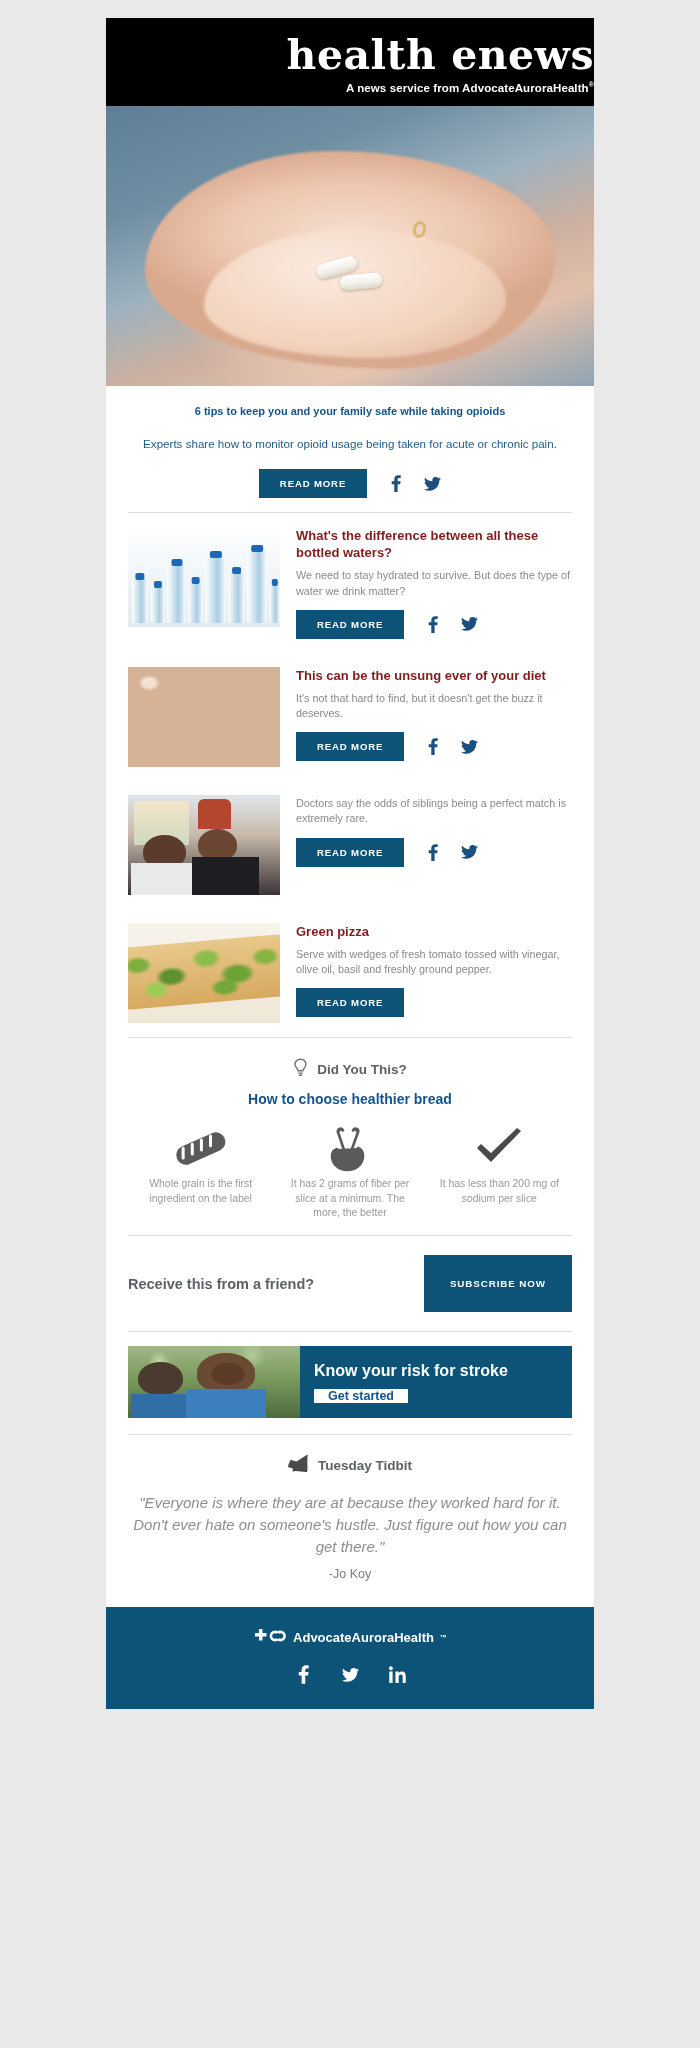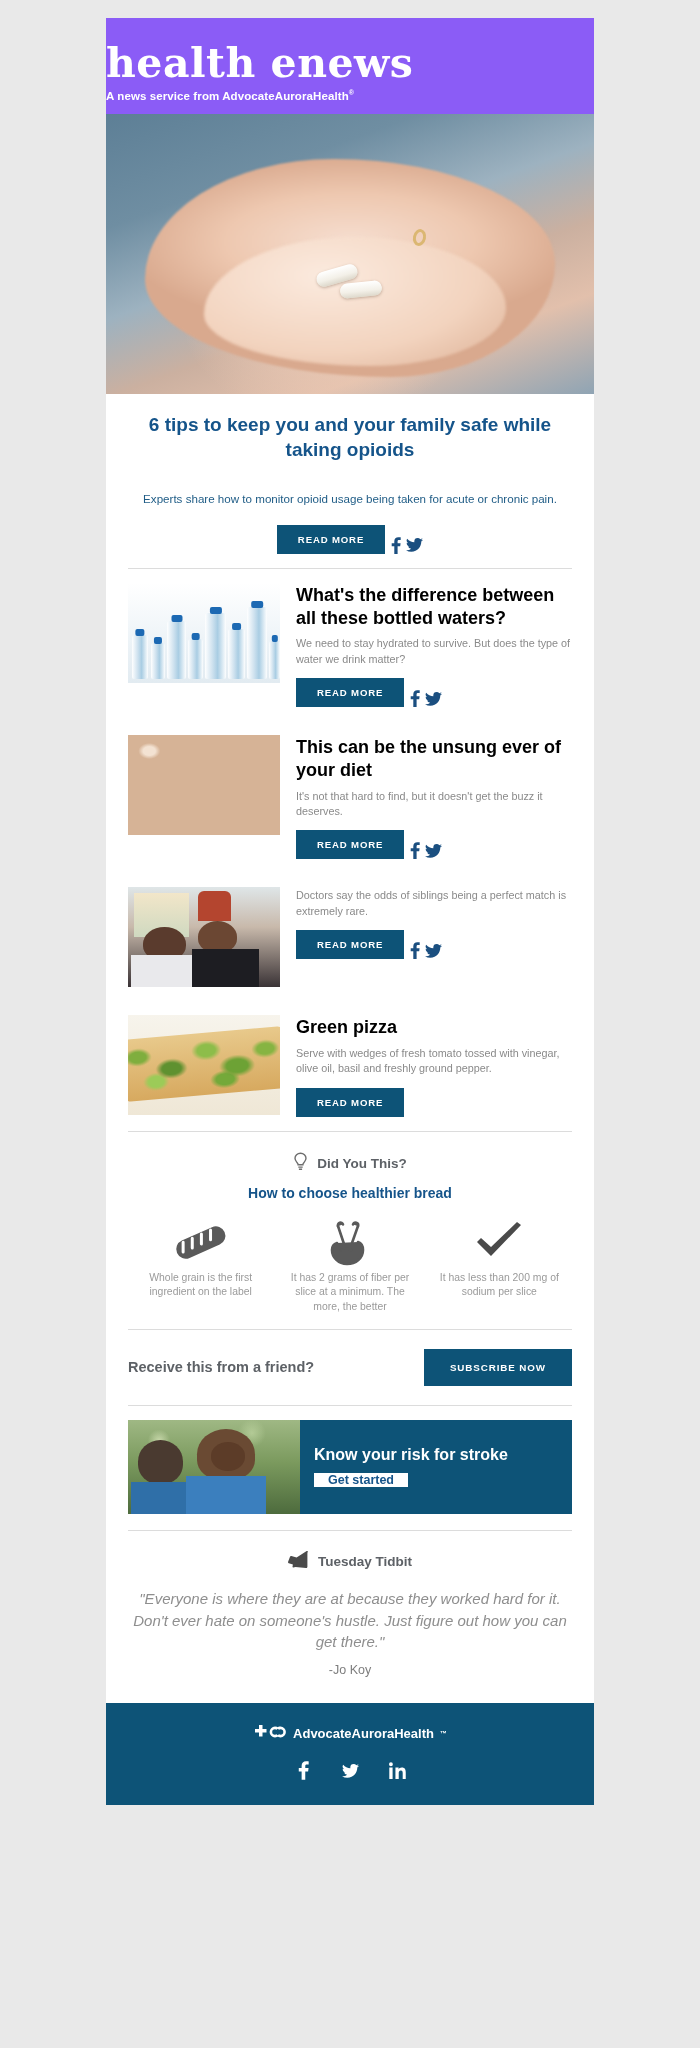--- a/index.html
+++ b/index.html
@@ -19,23 +19,23 @@
 
   .email {
     width: 488px;
     margin: 0 auto;
     background: #ffffff;
     padding-bottom: 0;
   }
 
   
   .masthead {
-    background: #8b5cf6;
-    text-align: left;
-    padding: 24px 0 12px 0;
+    background: #000000;
+    text-align: right;
+    padding: 16px 0 12px 0;
   }
   .masthead-title {
     font-family: "DejaVu Serif", serif;
     color: #ffffff;
     font-size: 41px;
     font-weight: 700;
     letter-spacing: 0.5px;
     line-height: 1.05;
   }
   .masthead-sub {
@@ -96,33 +96,33 @@
     border: 3px solid #d8b469;
     border-radius: 50%;
     transform: rotate(12deg);
     opacity: .9;
   }
 
   
   .feature { padding: 18px 22px 14px 22px; text-align: center; }
   .feature-title {
     color: #15548a;
-    font-size: 19px;
+    font-size: 11px;
     font-weight: 700;
     line-height: 1.34;
-    margin-bottom: 28px;
+    margin-bottom: 17px;
   }
   .feature-desc {
     color: #1f5c86;
     font-size: 11.6px;
     line-height: 1.45;
     margin-bottom: 17px;
   }
 
-  .cta-row { display: flex; align-items: flex-end; justify-content: center; gap: 2px; }
+  .cta-row { display: flex; align-items: center; justify-content: center; gap: 20px; }
   .cta-row.left { justify-content: flex-start; }
 
   .btn-read {
     display: inline-block;
     background: #0d5377;
     color: #ffffff;
     font-size: 9.6px;
     font-weight: 700;
     letter-spacing: 0.85px;
     padding: 9px 21px;
@@ -144,22 +144,22 @@
     display: flex;
     gap: 16px;
     padding: 14px 0 14px 0;
   }
   .art-thumb {
     width: 152px; min-width: 152px; height: 100px;
     overflow: hidden; position: relative; background: #cfd6da;
   }
   .art-body { flex: 1; padding-top: 1px; }
   .art-title {
-    color: #000000;
-    font-size: 18px;
+    color: #7f1d1d;
+    font-size: 13px;
     font-weight: 700;
     line-height: 1.3;
     margin-bottom: 6px;
   }
   .art-desc {
     color: #8a8a8a;
     font-size: 10.8px;
     line-height: 1.42;
     margin-bottom: 11px;
   }
@@ -237,26 +237,26 @@
 
   
   .subscribe {
     display: flex; align-items: center; justify-content: space-between;
     padding: 19px 22px; gap: 19px;
   }
   .sub-text { color: #5d6166; font-size: 14.5px; font-weight: 700; }
   .btn-subscribe {
     background: #0d5377; color: #ffffff;
     font-size: 9.8px; font-weight: 700; letter-spacing: 0.9px;
-    padding: 13px 26px; white-space: nowrap;
+    padding: 23px 26px; white-space: nowrap;
   }
 
   
   .promo-wrap { padding: 14px 22px 16px 22px; }
-  .promo { display: flex; height: 94px; }
+  .promo { display: flex; height: 72px; }
   .promo-img { width: 172px; min-width: 172px; position: relative; overflow: hidden; background:#6e8858; }
   .promo-img .sky { position:absolute; inset:0; background:linear-gradient(180deg,#9fb884 0%, #7b9a5e 45%, #4d6b3d 100%);}
   .promo-img .blur { position:absolute; inset:0; background:
       radial-gradient(circle 16px at 18% 22%, rgba(230,240,200,.65), rgba(230,240,200,0) 70%),
       radial-gradient(circle 20px at 72% 14%, rgba(210,230,180,.5), rgba(210,230,180,0) 70%);}
   .promo-img .h1 { position:absolute; left:6%; top:22%; width:26%; height:46%; background:#4a3a30; border-radius:50% 50% 45% 45%;}
   .promo-img .s1 { position:absolute; left:2%; bottom:0; width:34%; height:34%; background:#2f6fa8;}
   .promo-img .h2 { position:absolute; left:40%; top:10%; width:34%; height:54%; background:#6a4a33; border-radius:52% 52% 42% 42%;}
   .promo-img .f2 { position:absolute; left:48%; top:24%; width:20%; height:30%; background:#5c3c28; border-radius:50%;}
   .promo-img .s2 { position:absolute; left:34%; bottom:0; width:46%; height:40%; background:#3b7fbe;}

